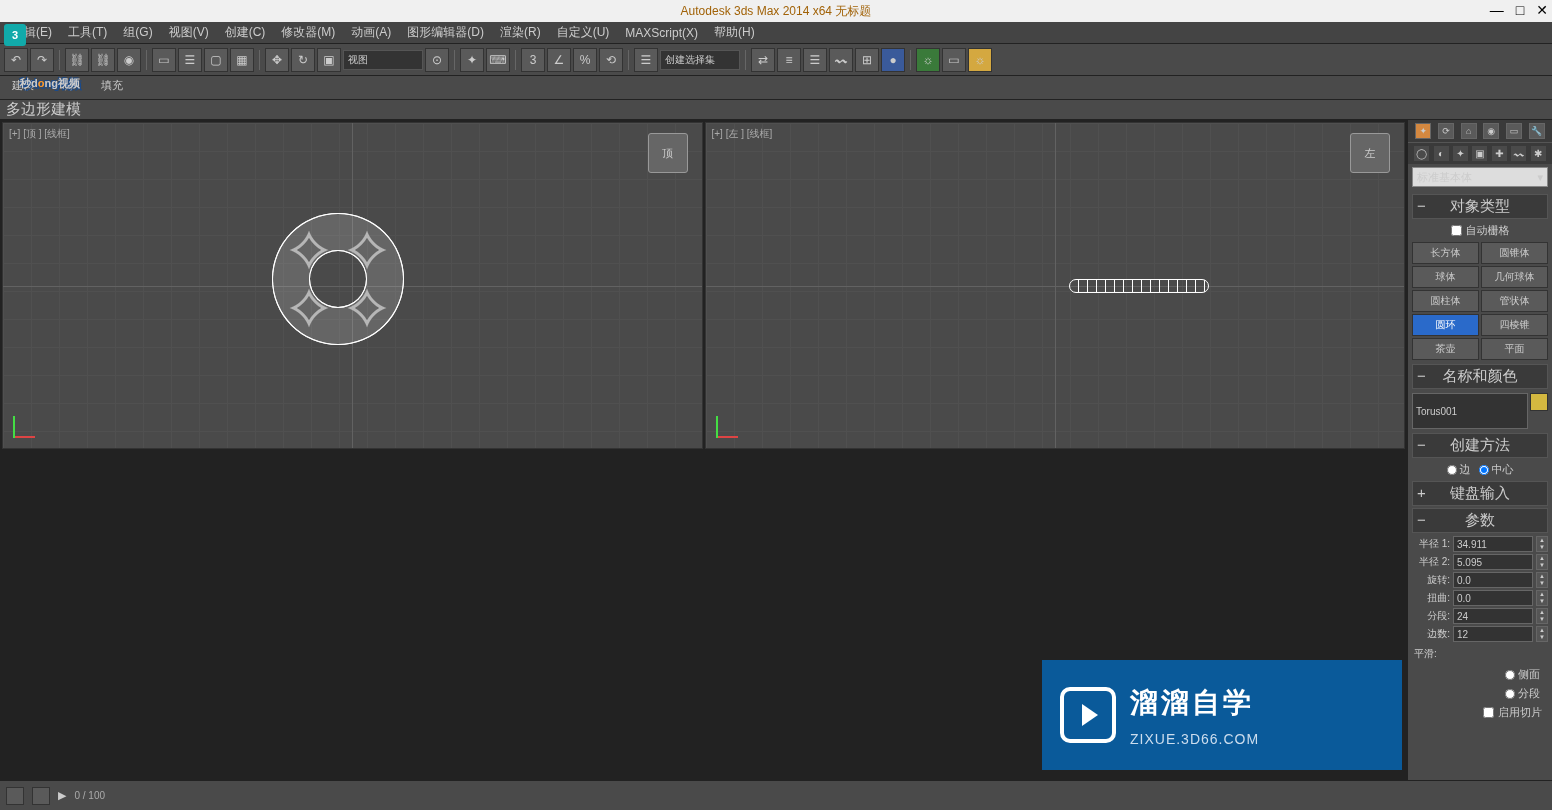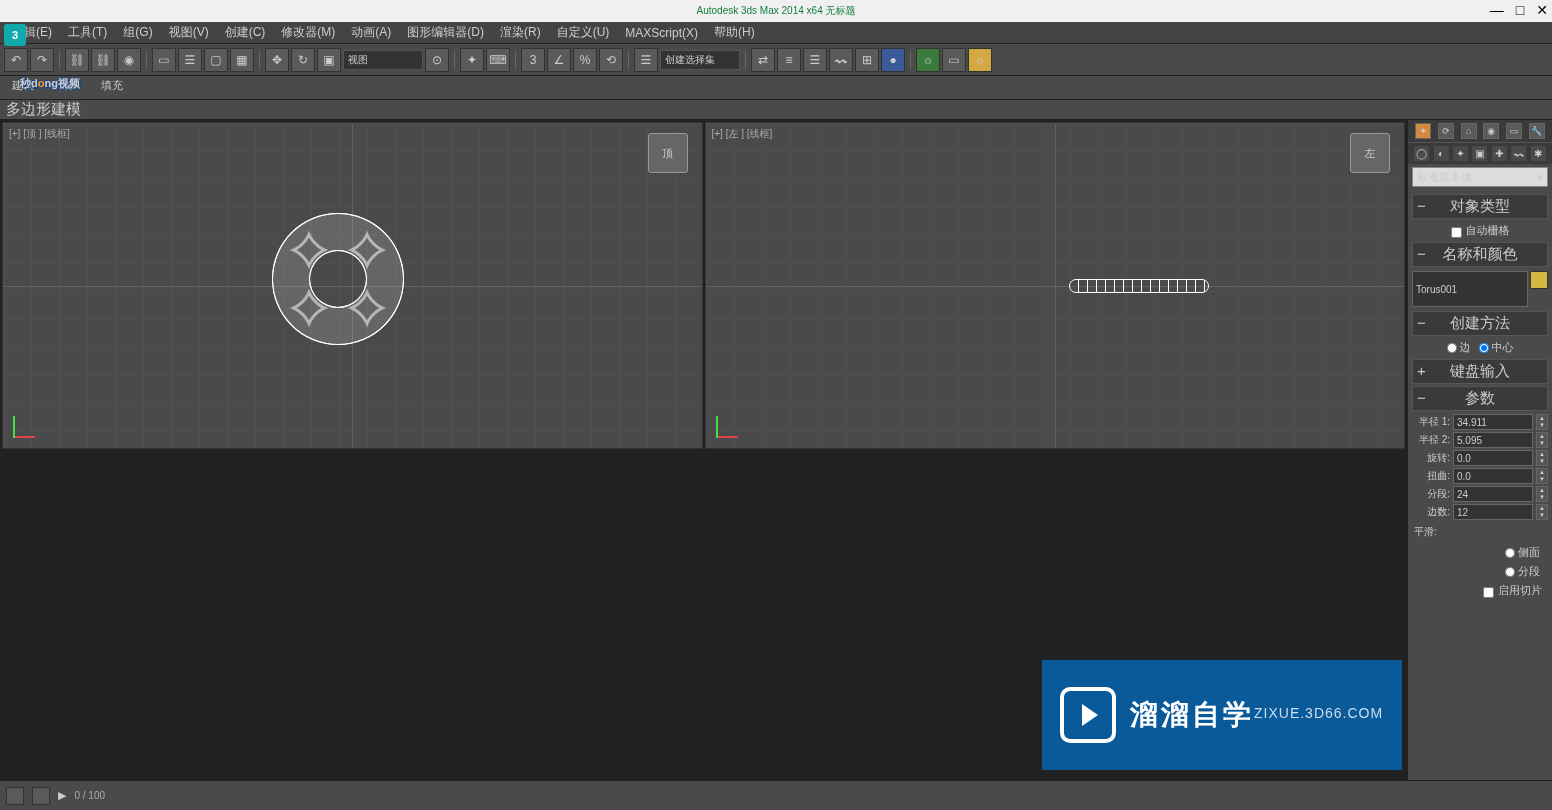--- a/index.html
+++ b/index.html
@@ -1,18 +1,18 @@
 <!DOCTYPE html>
 <html><head>
 <meta charset="utf-8">
 <style>
 *{margin:0;padding:0;box-sizing:border-box;font-family:"Microsoft YaHei",Arial,sans-serif;font-size:11px;color:#ccc;user-select:none}
 body{background:#393939;width:1552px;height:810px;overflow:hidden;position:relative}
 .titlebar{height:22px;background:#f0f0f0;display:flex;align-items:center;justify-content:center;position:relative}
-.titlebar .title{color:#15803d;font-size:10px}
+.titlebar .title{color:#a16207;font-size:12px}
 .titlebar .winbtns{position:absolute;right:4px;top:2px;display:flex;gap:12px}
 .titlebar .winbtns span{color:#000;font-size:14px;cursor:pointer}
 .menubar{height:22px;background:#444;display:flex;align-items:center;padding:0 6px;gap:4px;border-bottom:1px solid #222}
 .menubar .mitem{padding:2px 6px;color:#ccc;font-size:12px;cursor:pointer}
 .toolbar{height:32px;background:#4a4a4a;border-bottom:1px solid #222;display:flex;align-items:center;padding:0 4px;gap:2px;position:relative}
 .tbtn{width:24px;height:24px;background:#5a5a5a;border:1px solid #333;display:flex;align-items:center;justify-content:center;cursor:pointer;font-size:12px}
 .tbtn.yellow{background:#d4a840}
 .tbtn.green{background:#3a7a3a}
 .tbtn.blue{background:#3a5a9a}
 .tsep{width:1px;height:20px;background:#666;margin:0 3px}
@@ -45,21 +45,21 @@
 .rp-tabs{height:22px;background:#3a3a3a;display:flex;align-items:center;justify-content:space-around;padding:0 4px}
 .rp-tabs .t{width:16px;height:16px;background:#5a5a5a;border:1px solid #666;cursor:pointer;font-size:9px;display:flex;align-items:center;justify-content:center}
 .rp-tabs .t.active{background:#d48840}
 .rp-tabs2{height:22px;background:#3a3a3a;display:flex;align-items:center;justify-content:space-around;border-top:1px solid #555;padding:0 4px}
 .rp-tabs2 .t{width:15px;height:15px;background:#4a4a4a;cursor:pointer;font-size:10px;display:flex;align-items:center;justify-content:center}
 .rp-drop{height:20px;background:#ddd;color:#000;margin:3px 4px;padding:0 4px;font-size:11px;display:flex;align-items:center;justify-content:space-between;border:1px solid #888}
 .rp-sect{padding:2px 4px}
 .rp-title{background:#3a3a3a;color:#ccc;font-size:15px;text-align:center;padding:2px 0;margin:2px 0;border:1px solid #555;position:relative}
 .rp-title::before{content:"−";position:absolute;left:4px}
 .rp-title.plus::before{content:"+"}
-.rp-check{display:flex;align-items:flex-end;justify-content:center;gap:4px;padding:2px 0;font-size:10px}
+.rp-check{display:flex;align-items:center;justify-content:center;gap:4px;padding:2px 0;font-size:10px}
 .rp-check input{width:11px;height:11px}
 .rp-btns{display:grid;grid-template-columns:1fr 1fr;gap:2px;padding:2px 0}
 .rp-btn{background:#5a5a5a;border:1px solid #333;padding:3px 0;text-align:center;font-size:10px;cursor:pointer}
 .rp-btn.active{background:#2a6aca;color:#fff}
 .rp-field{display:flex;align-items:center;gap:3px;padding:1px 0}
 .rp-field label{width:38px;text-align:right;font-size:10px}
 .rp-field input{flex:1;height:16px;background:#333;border:1px solid #666;color:#ccc;font-size:10px;padding:0 3px;min-width:0}
 .rp-field .spin{width:12px;height:16px;background:#555;border:1px solid #666;font-size:7px;display:flex;flex-direction:column;cursor:pointer}
 .rp-field .spin::before{content:"▲";line-height:7px;text-align:center;font-size:6px}
 .rp-field .spin::after{content:"▼";line-height:7px;text-align:center;font-size:6px}
@@ -70,21 +70,21 @@
 .rp-radio label{display:flex;align-items:center;gap:3px}
 .rp-radio input{width:10px;height:10px}
 .statusbar{position:absolute;bottom:0;left:0;right:0;height:30px;background:#4a4a4a;border-top:1px solid #222;display:flex;align-items:center;padding:0 6px;gap:8px}
 .statusbar .stxt{font-size:10px;color:#aaa}
 .statusbar .sbtn{width:18px;height:18px;background:#5a5a5a;border:1px solid #333}
 .logo-overlay{position:absolute;top:60px;left:20px;z-index:20;font-size:30px;font-weight:bold;color:#fff;text-shadow:2px 2px 0 #1a4a8a,-1px -1px 0 #1a4a8a}
 .logo-overlay .o{color:#ff9a2a}
 .watermark{position:absolute;bottom:40px;right:150px;width:360px;height:110px;background:#0a5a9a;z-index:30;display:flex;align-items:center;padding:0 18px;gap:14px}
 .watermark .play{width:56px;height:56px;border:4px solid #fff;border-radius:10px;display:flex;align-items:center;justify-content:center}
 .watermark .play::after{content:"";border-left:16px solid #fff;border-top:11px solid transparent;border-bottom:11px solid transparent;margin-left:4px}
-.watermark .txt{display:flex;flex-direction:row}
+.watermark .txt{display:flex;flex-direction:column}
 .watermark .txt .cn{font-size:28px;color:#fff;font-weight:bold;letter-spacing:3px}
 .watermark .txt .en{font-size:14px;color:#cde;letter-spacing:1px;margin-top:9px}
 .applogo{position:absolute;top:24px;left:4px;width:22px;height:22px;background:#1aa;border-radius:3px;z-index:15;display:flex;align-items:center;justify-content:center;color:#fff;font-weight:bold}
 </style>
 </head>
 <body>
 
 <div class="titlebar">
   <span class="title">Autodesk 3ds Max  2014 x64     无标题</span>
   <div class="winbtns">
@@ -205,20 +205,32 @@
   <div class="rp-drop">
     <span>标准基本体</span>
       <span>▾</span>
   </div>
   <div class="rp-sect">
     <div class="rp-title">对象类型</div>
     <div class="rp-check">
       <input type="checkbox" style="">
         <span>自动栅格</span>
     </div>
+    <div class="rp-btns">
+      <div class="rp-btn">长方体</div>
+      <div class="rp-btn">圆锥体</div>
+      <div class="rp-btn">球体</div>
+      <div class="rp-btn">几何球体</div>
+      <div class="rp-btn">圆柱体</div>
+      <div class="rp-btn">管状体</div>
+      <div class="rp-btn active">圆环</div>
+      <div class="rp-btn">四棱锥</div>
+      <div class="rp-btn">茶壶</div>
+      <div class="rp-btn">平面</div>
+    </div>
     <div class="rp-title">名称和颜色</div>
     <div class="rp-name">
       <input value="Torus001" style="">
       <div class="swatch"></div>
     </div>
     <div class="rp-title">创建方法</div>
     <div class="rp-radio">
       <label>
           <input type="radio" name="cm" style="">
           <span>边</span>

